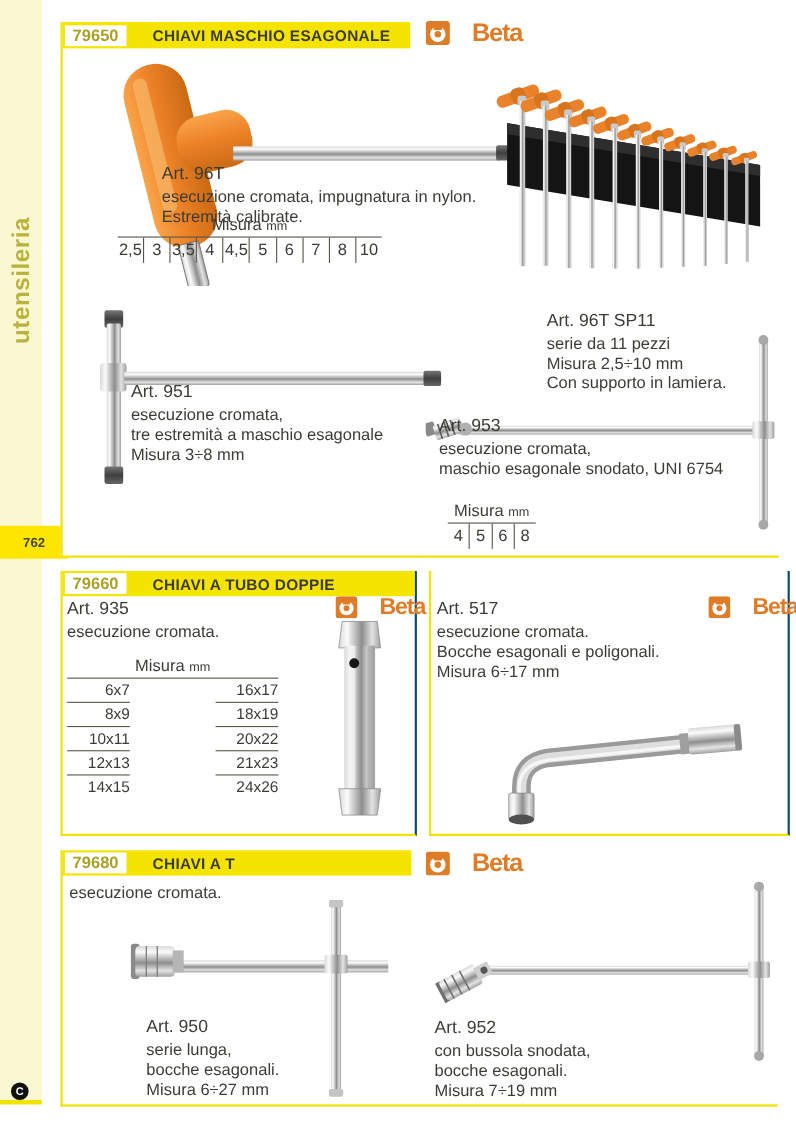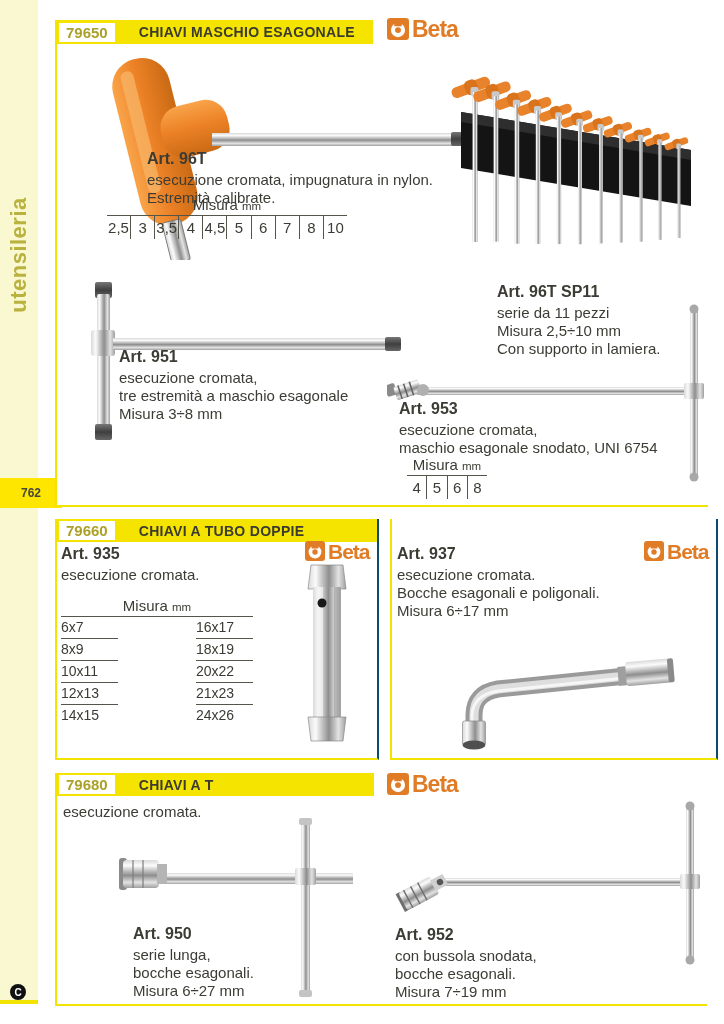--- a/index.html
+++ b/index.html
@@ -16,38 +16,38 @@
     display:flex;align-items:center;justify-content:center;font-weight:bold;font-size:12px;color:#46463C}
   .clogo{position:absolute;left:10px;top:984px;width:16px;height:16px;border-radius:50%;background:#101010;
     color:#fff;display:flex;align-items:center;justify-content:center;font-size:10px;font-weight:bold}
   
   .section{position:absolute;border-left:2px solid #F2E300;border-bottom:2px solid #F2E300;background:#fff}
   .section.rb{border-right:2px solid #0c4a6e}
   .sec-header{display:flex;align-items:center;background:#F5E400;height:23px}
   .code-box{background:#fff;margin:2px 0 2px 2px;padding:0 7px;font-weight:bold;font-size:15px;color:#ACA128;line-height:19px}
   .sec-title{font-weight:bold;font-size:14px;color:#3B3B2F;margin-left:24px;letter-spacing:.3px}
   
-  .beta{position:absolute;display:flex;align-items:flex-start;gap:3px}
+  .beta{position:absolute;display:flex;align-items:center;gap:20px}
   .beta-word{color:#E07B26;font-weight:bold;font-size:23px;letter-spacing:-1px;line-height:1}
   
   .art-block{position:absolute;font-size:15px;line-height:18px}
-  .art-title{font-weight:bold;font-size:16px;margin-bottom:3px}
+  .art-title{font-weight:normal;font-size:16px;margin-bottom:3px}
   
   .mtab{position:absolute}
   .mtab .mhead{text-align:center;font-size:15px;padding-bottom:2px}
   .unit{font-size:11.5px}
   .mtab .mrow{display:flex;border-top:1.5px solid #55554a}
   .mtab .mcell{flex:1;text-align:center;font-size:15px;padding-top:3px;border-left:1.5px solid #55554a;height:20px}
   .mtab .mcell:first-child{border-left:none}
   
   .grid935{position:absolute;width:192px}
   .grid935 .mhead{text-align:center;font-size:15px;border-bottom:1.5px solid #55554a;padding-bottom:2px}
   .gcols{display:flex;justify-content:space-between}
   .gcol{width:57px}
-  .gcell{height:21px;line-height:21px;text-align:left;font-size:14px;border-bottom:1.3px solid #55554a}
+  .gcell{height:21px;line-height:21px;text-align:right;font-size:14px;border-bottom:1.3px solid #55554a}
   .gcell.nl{border-bottom:none}
   .tool{position:absolute}
 </style>
 </head>
 <body>
 
 <svg width="0" height="0" style="position:absolute" aria-hidden="true">
   <defs>
     <linearGradient id="chromeH" x1="0" y1="0" x2="0" y2="1">
       <stop offset="0" stop-color="#d9d9d9"></stop>
@@ -194,21 +194,21 @@
       <line x1="19" y1="80" x2="19" y2="94" stroke="#5e5e5e" stroke-width="1.5"></line>
       <line x1="25" y1="80" x2="25" y2="94" stroke="#5e5e5e" stroke-width="1.5"></line>
     </g>
     <circle cx="36" cy="87" r="6" fill="#b0b0b0"></circle>
     <rect x="303" y="4" width="8" height="172" rx="3" fill="url(#chromeV)"></rect>
     <circle cx="307" cy="6" r="4.5" fill="#a8a8a8"></circle>
     <circle cx="307" cy="174" r="4.5" fill="#a8a8a8"></circle>
     <rect x="297" y="80" width="20" height="16" rx="2" fill="url(#chromeV)"></rect>
   </svg>
 
-  <div class="art-block" style="left:342px;top:380px">
+  <div class="art-block" style="left:342px;top:359px">
     <div class="art-title">Art. 953</div>
     <div>esecuzione cromata,</div>
     <div>maschio esagonale snodato, UNI 6754</div>
   </div>
   <div class="mtab" style="left:350px;top:436px;width:80px">
     <div class="mhead">
       <span>Misura</span>
       <span class="unit">mm</span>
     </div>
     <div class="mrow">
@@ -278,21 +278,21 @@
     <svg width="20" height="20" viewBox="0 0 20 20">
       <rect width="20" height="20" rx="3" fill="#E07B26"></rect>
       <circle cx="10" cy="11" r="6.4" fill="#fff"></circle>
       <rect x="6.6" y="1" width="6.8" height="6.5" fill="#E07B26"></rect>
       <circle cx="10" cy="11" r="2.7" fill="#E07B26"></circle>
     </svg>
     <span class="beta-word" style="font-size:21px">Beta</span>
   </div>
 
   <div class="art-block" style="left:5px;top:26px">
-    <div class="art-title">Art. 937</div>
+    <div class="art-title">Art. 517</div>
     <div>esecuzione cromata.</div>
     <div>Bocche esagonali e poligonali.</div>
     <div>Misura 6÷17 mm</div>
   </div>
 
   <svg class="tool" style="left:48px;top:120px" width="240" height="112" viewBox="0 0 240 112">
     <path d="M 34 100 L 34 76 Q 34 54 58 50 L 196 36" fill="none" stroke="#9a9a9a" stroke-width="17" stroke-linecap="butt"></path>
     <path d="M 34 100 L 34 76 Q 34 54 58 50 L 196 36" fill="none" stroke="#dedede" stroke-width="9"></path>
     <path d="M 32 98 L 32 76 Q 33 56 58 52 L 194 38" fill="none" stroke="#f6f6f6" stroke-width="3"></path>
     <rect x="22.5" y="82" width="23" height="24" rx="2" fill="url(#chromeV)" stroke="#8a8a8a" stroke-width="0.7"></rect>

